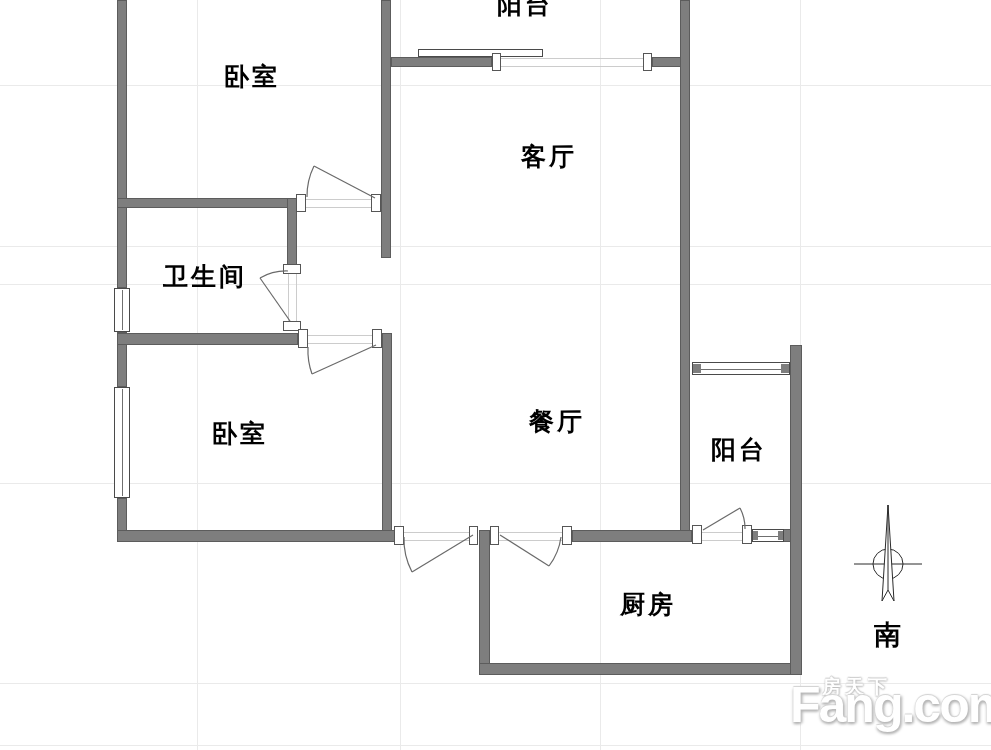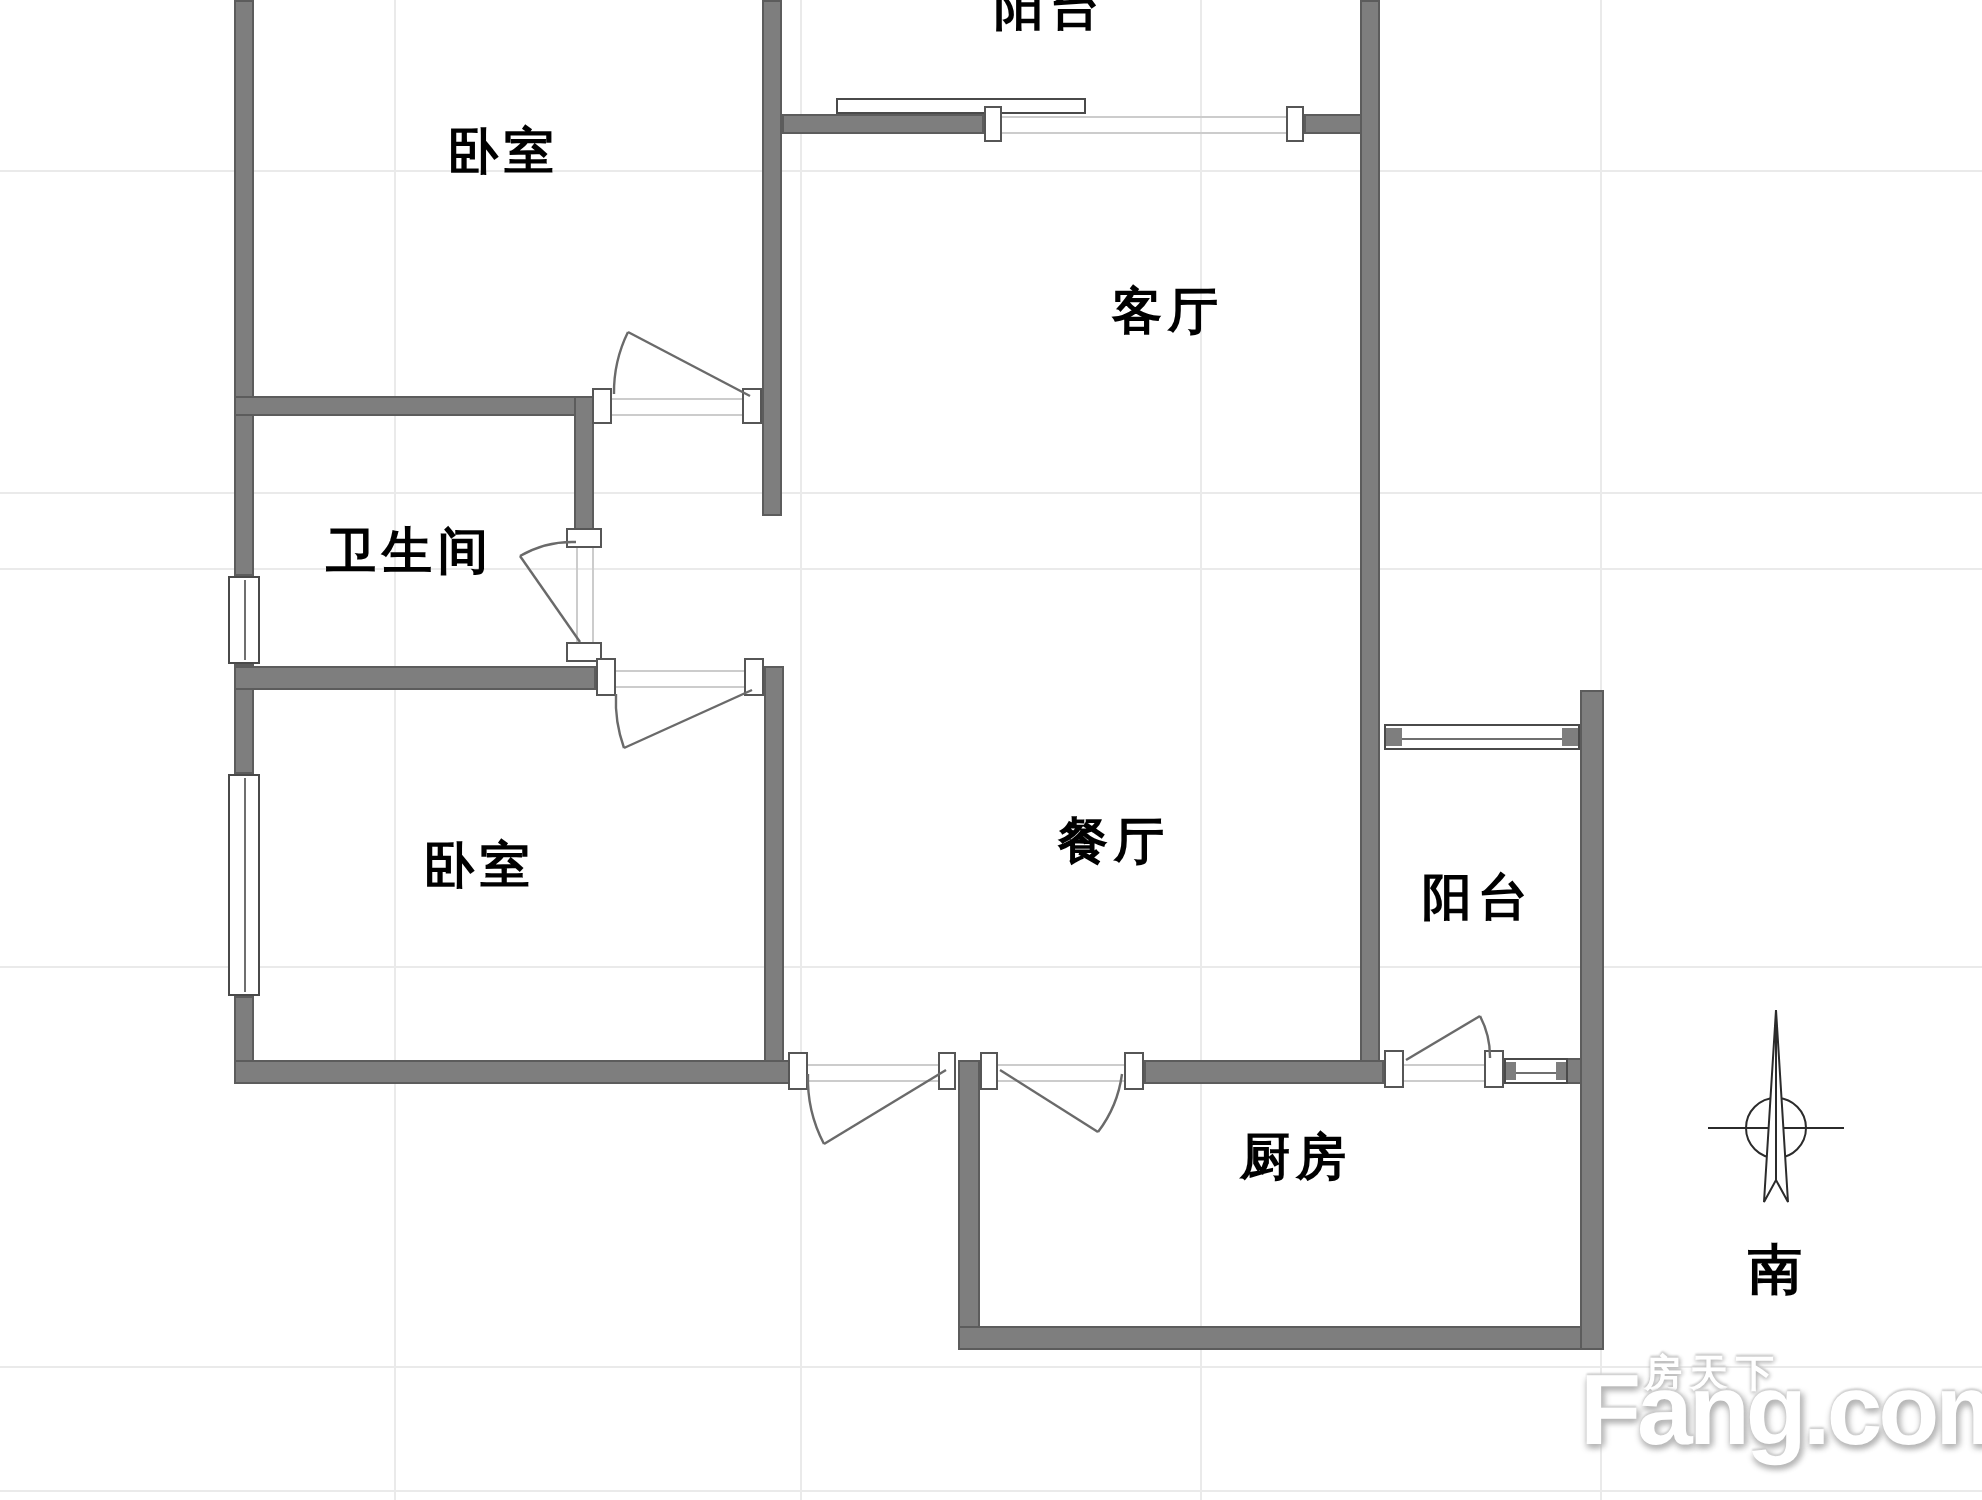--- a/index.html
+++ b/index.html
@@ -136,25 +136,25 @@
     <g fill="none" stroke="#2b2b2b" stroke-width="1">
       <circle cx="888" cy="564" r="15"></circle>
       <line x1="854" y1="564" x2="922" y2="564"></line>
       <path d="M888,505 L882,601 L888,590 L894,601 Z" fill="#ffffff"></path>
       <line x1="888" y1="505" x2="888" y2="590"></line>
     </g>
   </svg>
 
   <div class="room-label" style="left:497px;top:-9px">阳台</div>
   <div class="room-label" style="left:224px;top:63px">卧室</div>
-  <div class="room-label" style="left:556px;top:143px">客厅</div>
+  <div class="room-label" style="left:521px;top:143px">客厅</div>
   <div class="room-label" style="left:163px;top:263px">卫生间</div>
   <div class="room-label" style="left:212px;top:420px">卧室</div>
   <div class="room-label" style="left:529px;top:408px">餐厅</div>
   <div class="room-label" style="left:711px;top:436px">阳台</div>
-  <div class="room-label" style="left:620px;top:566px">厨房</div>
+  <div class="room-label" style="left:620px;top:591px">厨房</div>
 
   <div class="south-label" style="left:874px;top:621px">南</div>
 
   <div class="wm wm-cn">房天下</div>
   <div class="wm wm-en">Fang.com</div>
 
 </div>
 
 </body></html>

